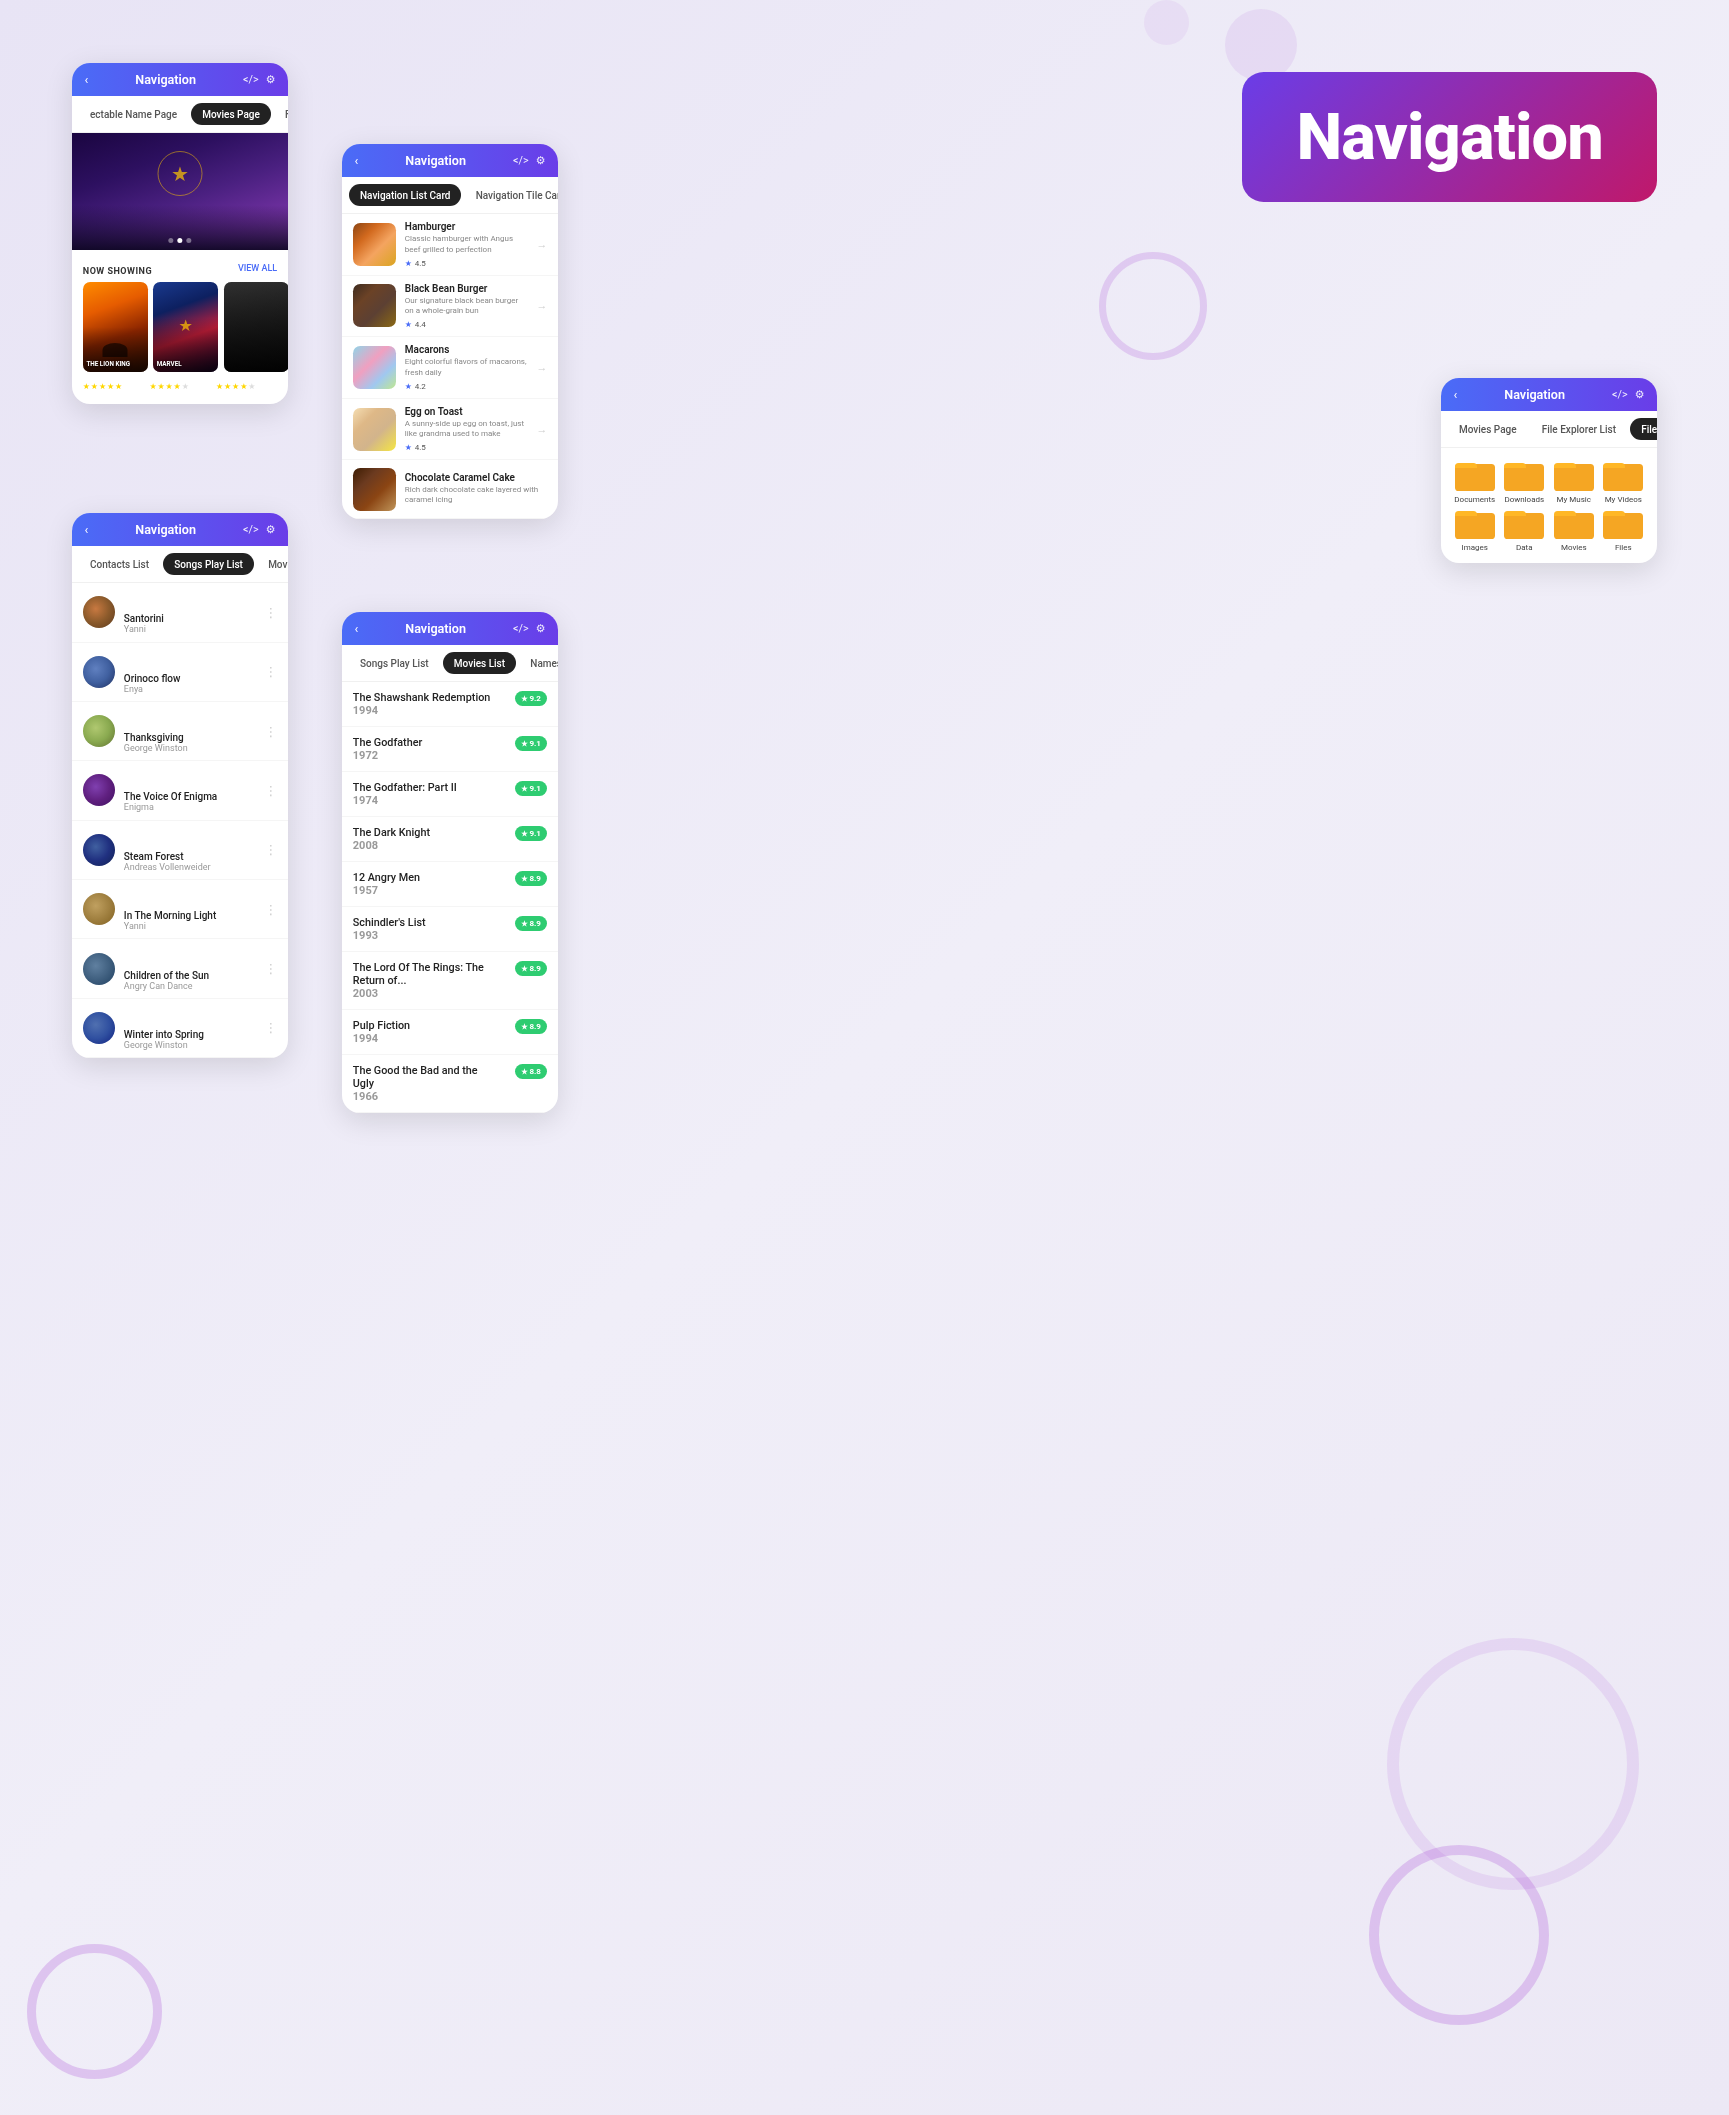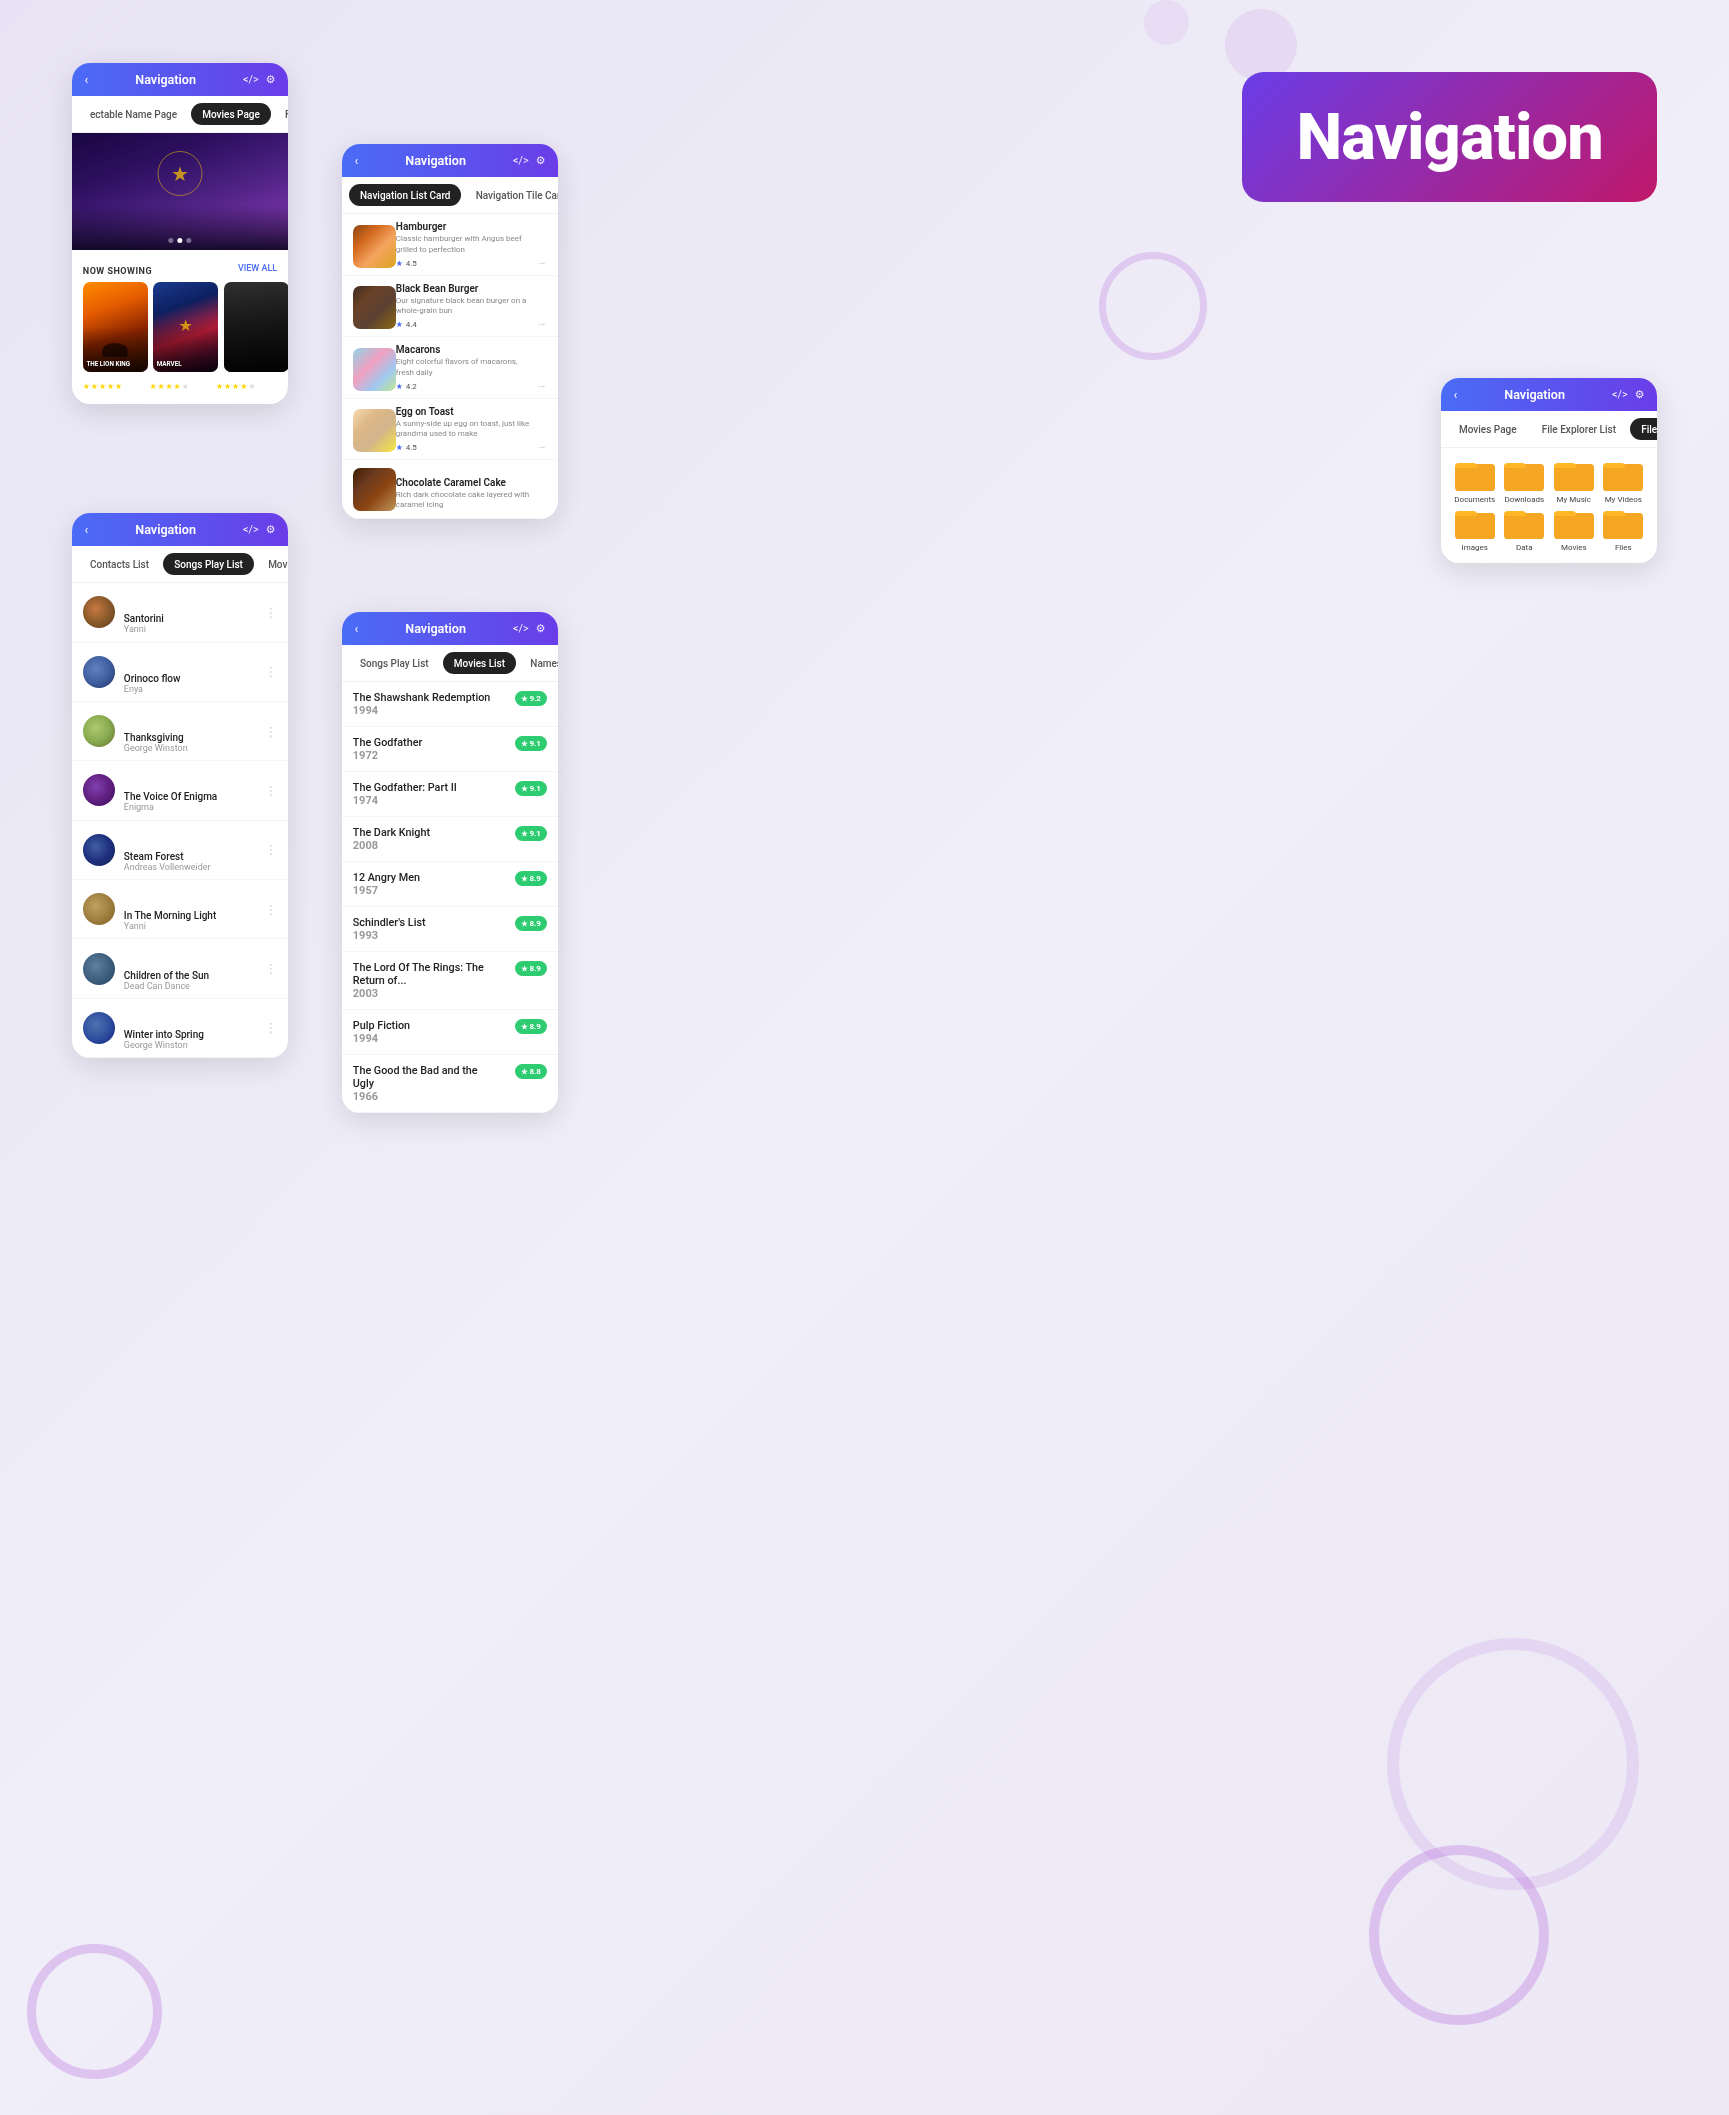--- a/index.html
+++ b/index.html
@@ -200,24 +200,24 @@
 
     
     .card-food {
       width: 216px;
       top: 144px;
       left: 342px;
     }
 
     .food-list-item {
       display: flex;
-      align-items: flex-end;
+      align-items: center;
       padding: 7.2px 10.8px;
       border-bottom: 0.9px solid #f5f5f5;
-      gap: 0;
+      gap: 9px;
     }
     .food-thumb {
       width: 43px;
       height: 43px;
       border-radius: 7.2px;
       flex-shrink: 0;
       overflow: hidden;
     }
     .food-thumb-hamburger { background: linear-gradient(135deg, #8B4513 0%, #D2691E 30%, #F4A460 60%, #DAA520 100%); }
     .food-thumb-blackbean { background: linear-gradient(135deg, #3d2b1f 0%, #6b4226 30%, #5c4033 60%, #8B6914 100%); }
@@ -594,21 +594,21 @@
       <div class="song-info">
         <div class="song-name">In The Morning Light</div>
         <div class="song-artist">Yanni</div>
       </div>
       <span class="song-menu">⋮</span>
     </div>
     <div class="song-item">
       <div class="song-avatar avatar-children"></div>
       <div class="song-info">
         <div class="song-name">Children of the Sun</div>
-        <div class="song-artist">Dead Can Dance</div>
+        <div class="song-artist">Angry Can Dance</div>
       </div>
       <span class="song-menu">⋮</span>
     </div>
     <div class="song-item">
       <div class="song-avatar avatar-winter"></div>
       <div class="song-info">
         <div class="song-name">Winter into Spring</div>
         <div class="song-artist">George Winston</div>
       </div>
       <span class="song-menu">⋮</span>

